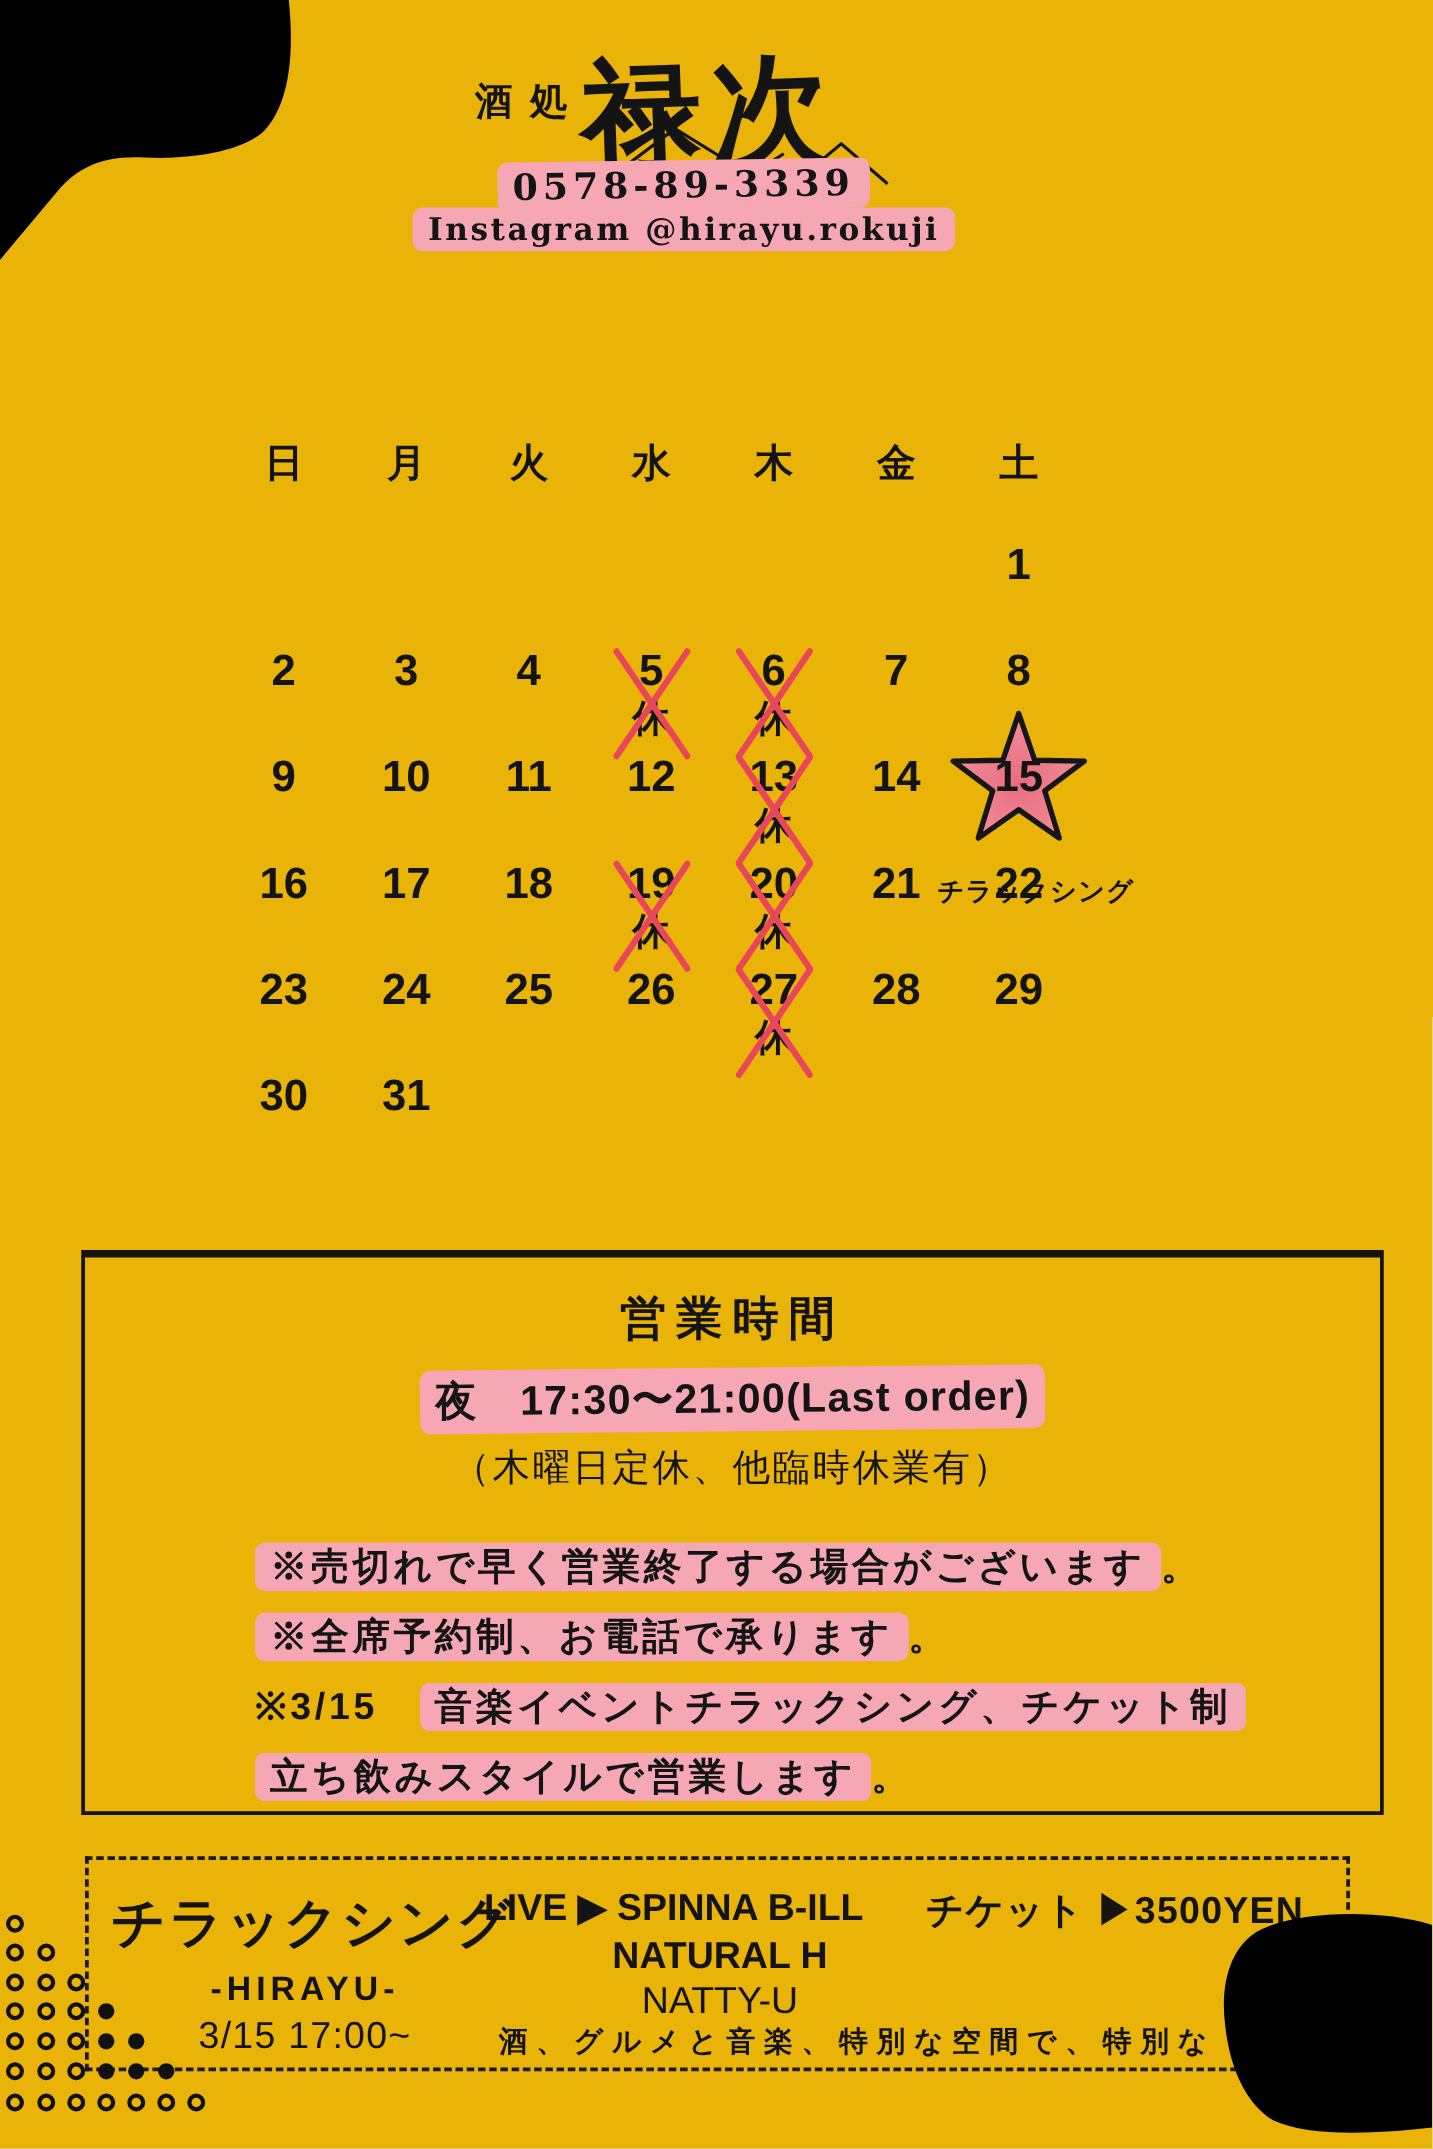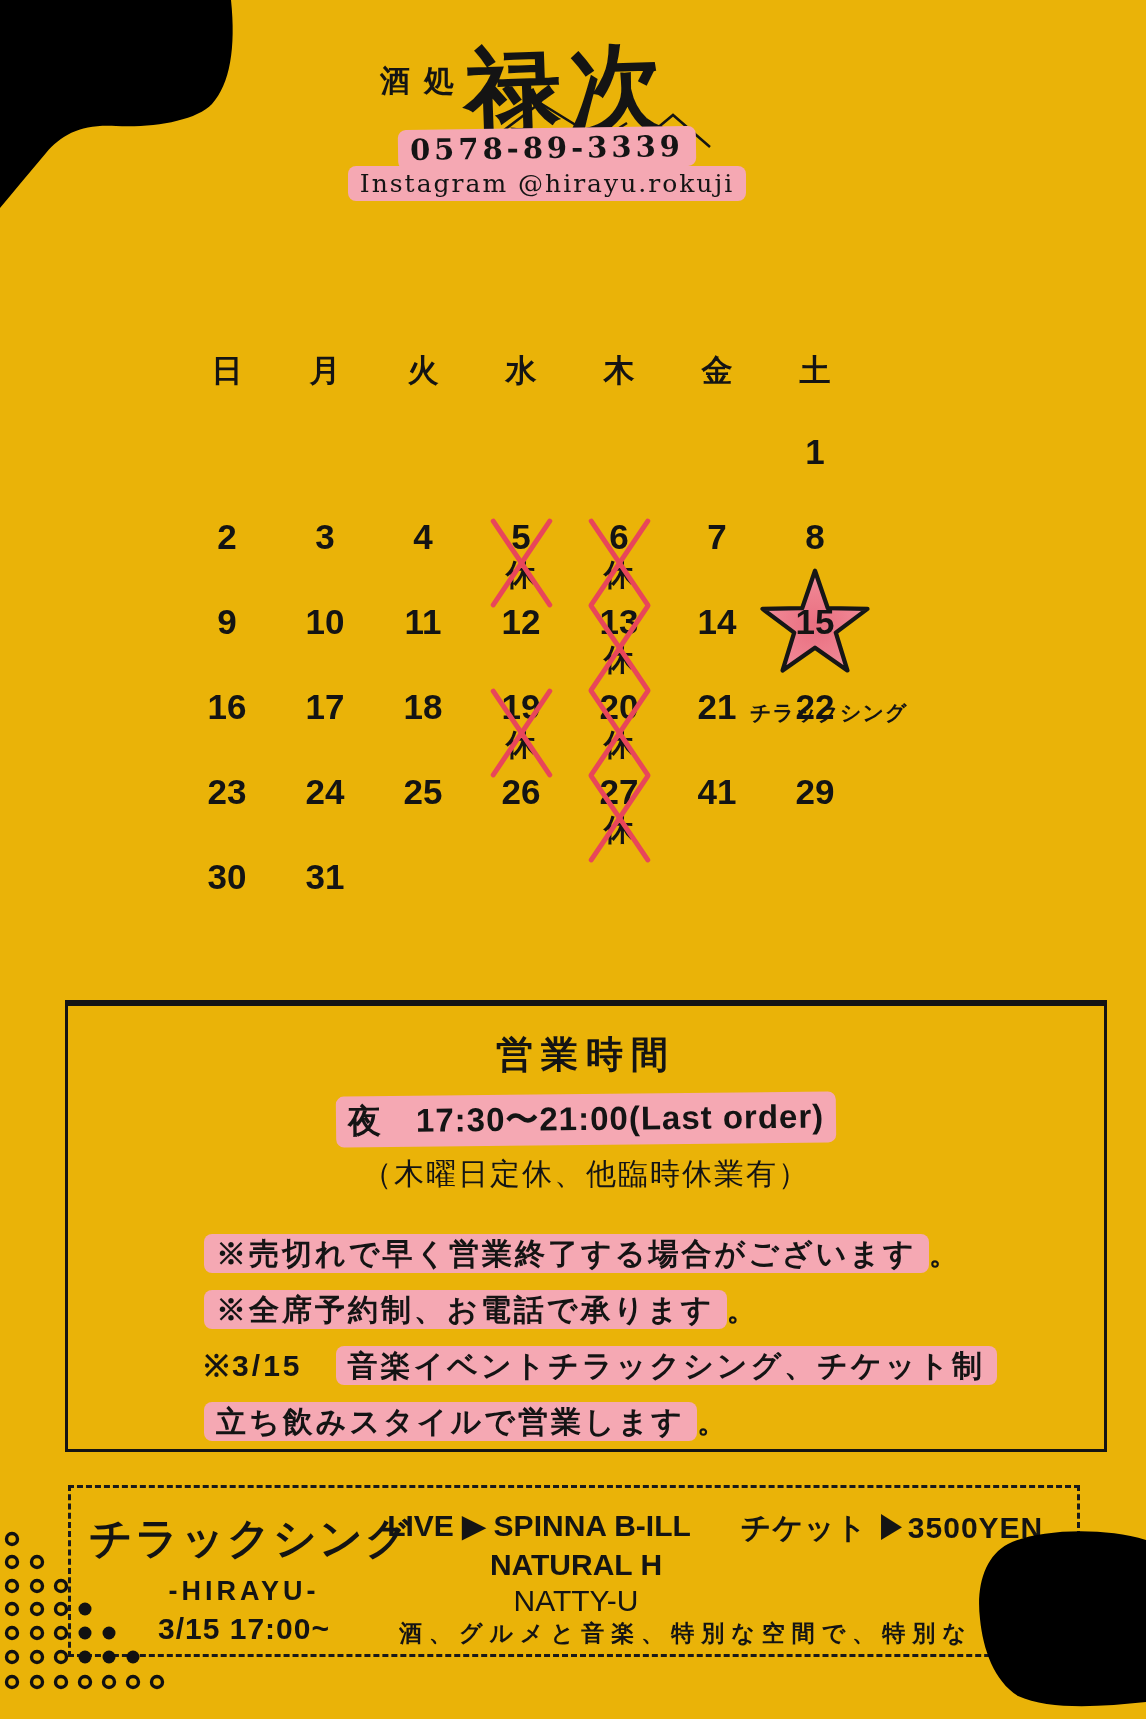--- a/index.html
+++ b/index.html
@@ -23,21 +23,21 @@
     position:absolute;left:105px;top:-8px;font-size:96px;font-weight:800;
     font-family:"DejaVu Serif", serif;letter-spacing:8px;transform:rotate(-2deg);
   }
   .phone-line{left:0;top:128px;width:1094px;text-align:center;}
   .phone-line .hl{
     font-family:"DejaVu Serif", serif;font-size:29px;font-weight:700;letter-spacing:4px;
     transform:rotate(-0.8deg);display:inline-block;
   }
   .insta-line{left:0;top:166px;width:1094px;text-align:center;}
   .insta-line .hl{
-    font-family:"DejaVu Serif", serif;font-size:25px;font-weight:400;letter-spacing:2px;
+    font-family:"DejaVu Serif", serif;font-size:25px;font-weight:700;letter-spacing:2px;
     display:inline-block;
   }
 
   .hl{
     background:#f5a8b3;border-radius:8px;padding:3px 12px;
     box-decoration-break:clone;-webkit-box-decoration-break:clone;
   }
 
   
   .cal-title{left:0;top:238px;width:1080px;text-align:center;font-size:43px;font-weight:600;letter-spacing:3px;}
@@ -71,21 +71,21 @@
   .note{font-size:30px;font-weight:600;line-height:56px;letter-spacing:3px;}
 
   
   .ticket{
     left:68px;top:1485px;width:1012px;height:172px;box-sizing:border-box;
     border:3px dashed #1a1a1a;
   }
   .ticket > div{position:absolute;white-space:nowrap;}
   .ticket-title{left:18px;top:22px;width:310px;text-align:center;font-size:43px;font-weight:900;letter-spacing:2px;}
   .ticket-venue{left:18px;top:88px;width:310px;text-align:center;font-size:27px;font-weight:800;letter-spacing:4px;}
-  .ticket-datetime{left:18px;top:124px;width:310px;text-align:center;font-size:30px;font-weight:700;letter-spacing:1px;}
+  .ticket-datetime{left:18px;top:124px;width:310px;text-align:center;font-size:30px;font-weight:400;letter-spacing:1px;}
   .live-row{left:298px;top:20px;width:340px;text-align:center;font-size:30px;font-weight:900;}
   .lineup-2{left:365px;top:60px;width:280px;text-align:center;font-size:30px;font-weight:900;}
   .lineup-3{left:365px;top:96px;width:280px;text-align:center;font-size:30px;font-weight:400;}
   .price-row{left:635px;top:20px;width:372px;text-align:center;font-size:30px;font-weight:900;letter-spacing:1px;}
   .price-note{left:740px;top:68px;width:240px;text-align:right;font-size:28px;font-weight:800;}
   .tagline{left:328px;top:130px;width:680px;font-size:23px;font-weight:700;letter-spacing:7px;overflow:hidden;}
 
   .dots{left:0;top:1525px;z-index:7;}
 </style>
 </head>
@@ -174,21 +174,21 @@
           <div class="cal-col cell closed"><span class="num">20</span><span class="kyu">休</span><i class="xline a"></i><i class="xline b"></i></div>
           <div class="cal-col cell"><span class="num">21</span></div>
           <div class="cal-col cell"><span class="num">22</span></div>
         </div>
         <div class="cal-row">
           <div class="cal-col cell"><span class="num">23</span></div>
           <div class="cal-col cell"><span class="num">24</span></div>
           <div class="cal-col cell"><span class="num">25</span></div>
           <div class="cal-col cell"><span class="num">26</span></div>
           <div class="cal-col cell closed"><span class="num">27</span><span class="kyu">休</span><i class="xline a"></i><i class="xline b"></i></div>
-          <div class="cal-col cell"><span class="num">41</span></div>
+          <div class="cal-col cell"><span class="num">28</span></div>
           <div class="cal-col cell"><span class="num">29</span></div>
         </div>
         <div class="cal-row">
           <div class="cal-col cell"><span class="num">30</span></div>
           <div class="cal-col cell"><span class="num">31</span></div>
           <div class="cal-col cell"></div>
           <div class="cal-col cell"></div>
           <div class="cal-col cell"></div>
           <div class="cal-col cell"></div>
           <div class="cal-col cell"></div>

